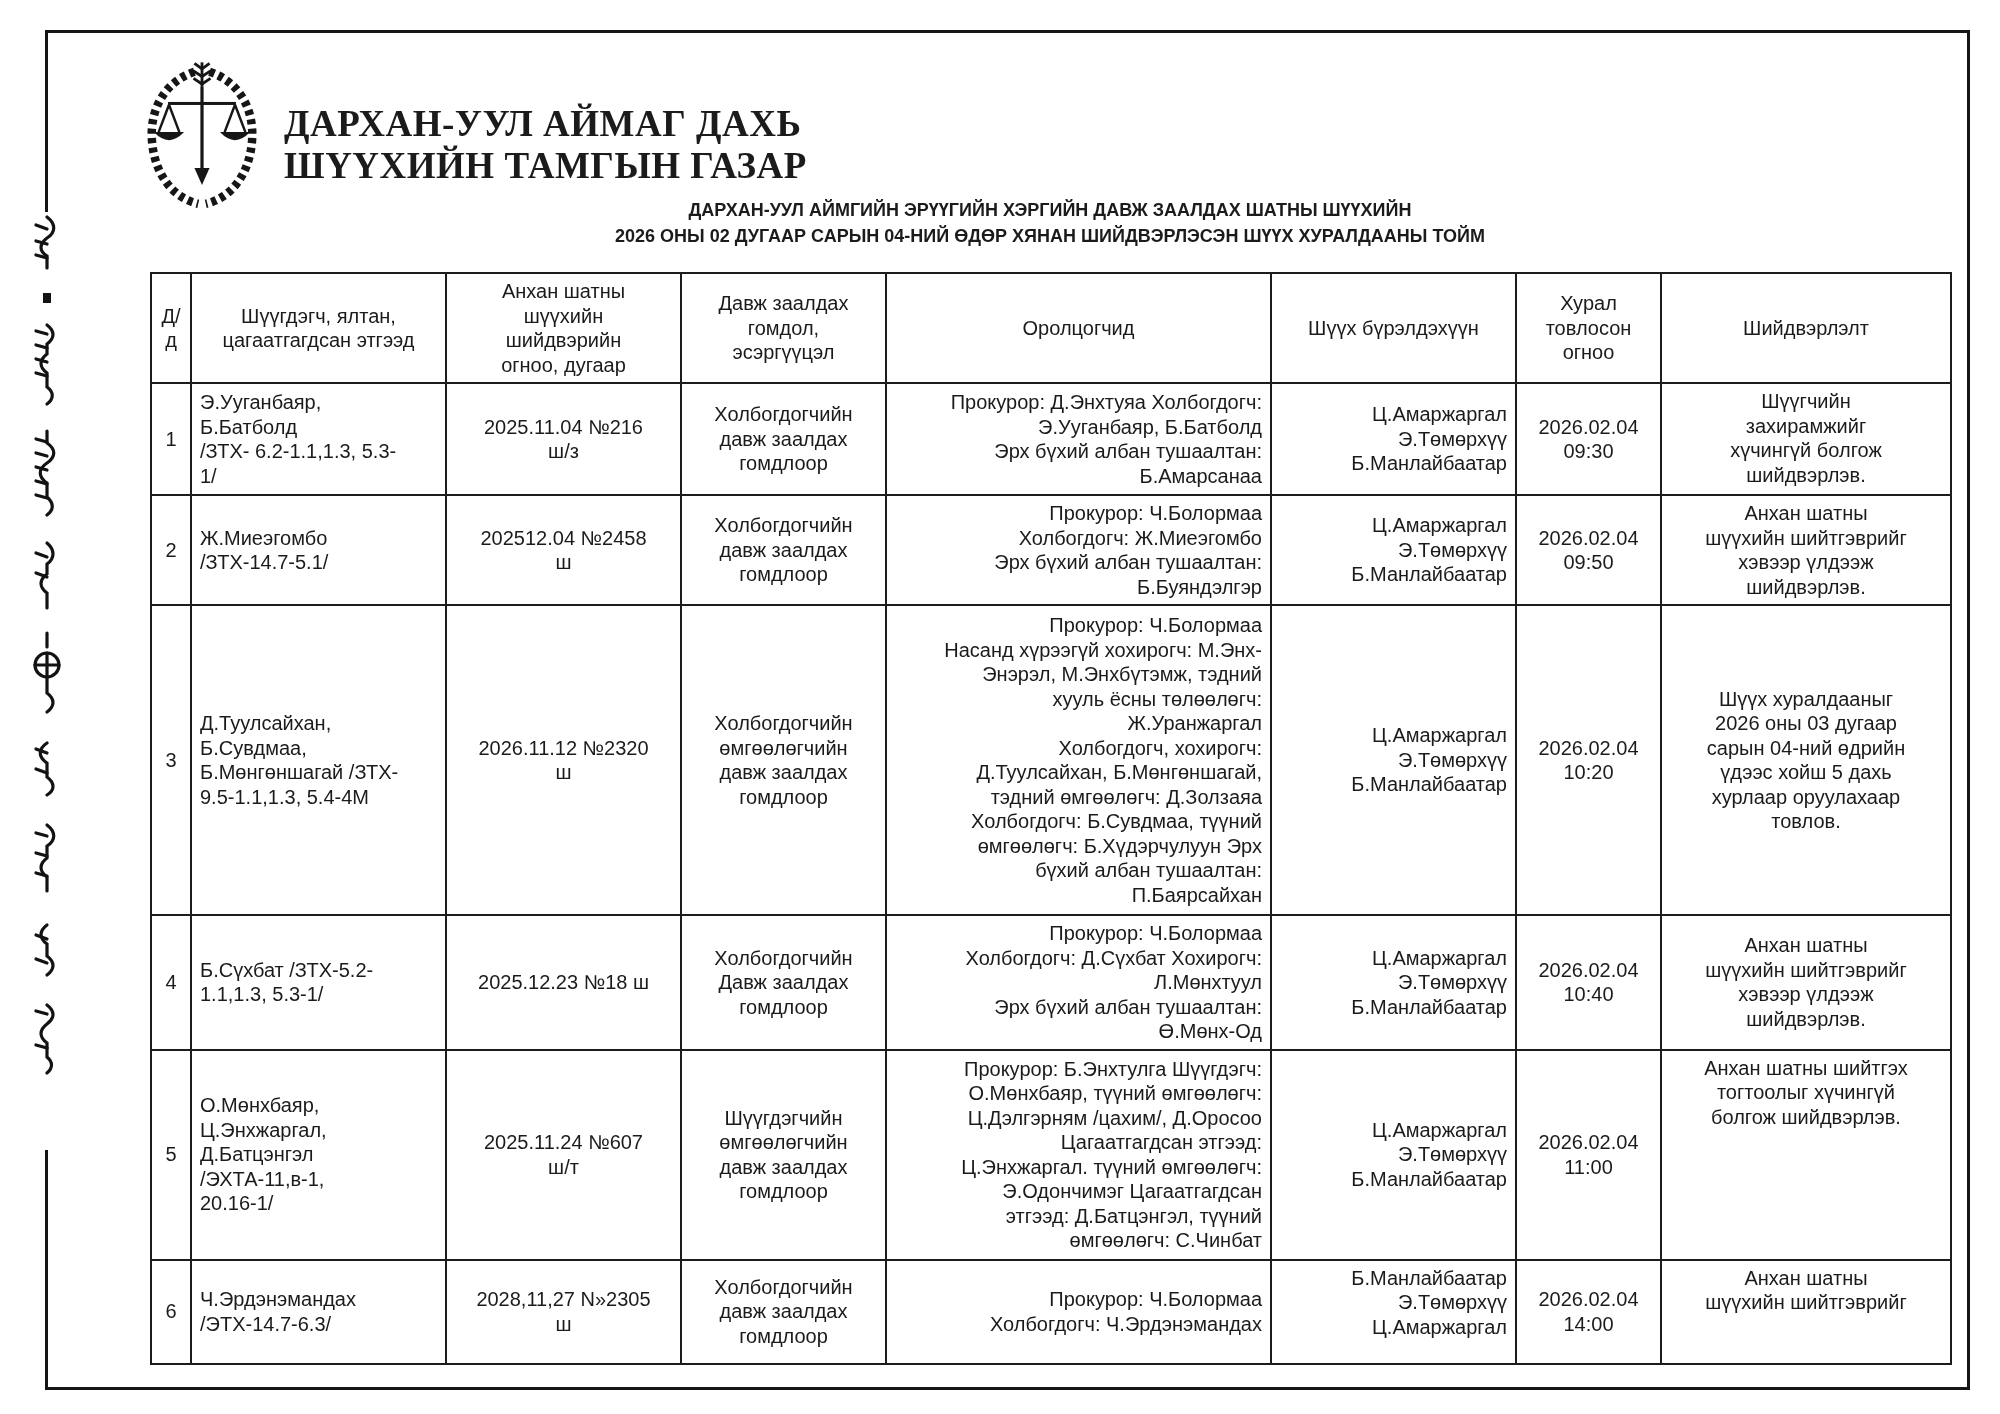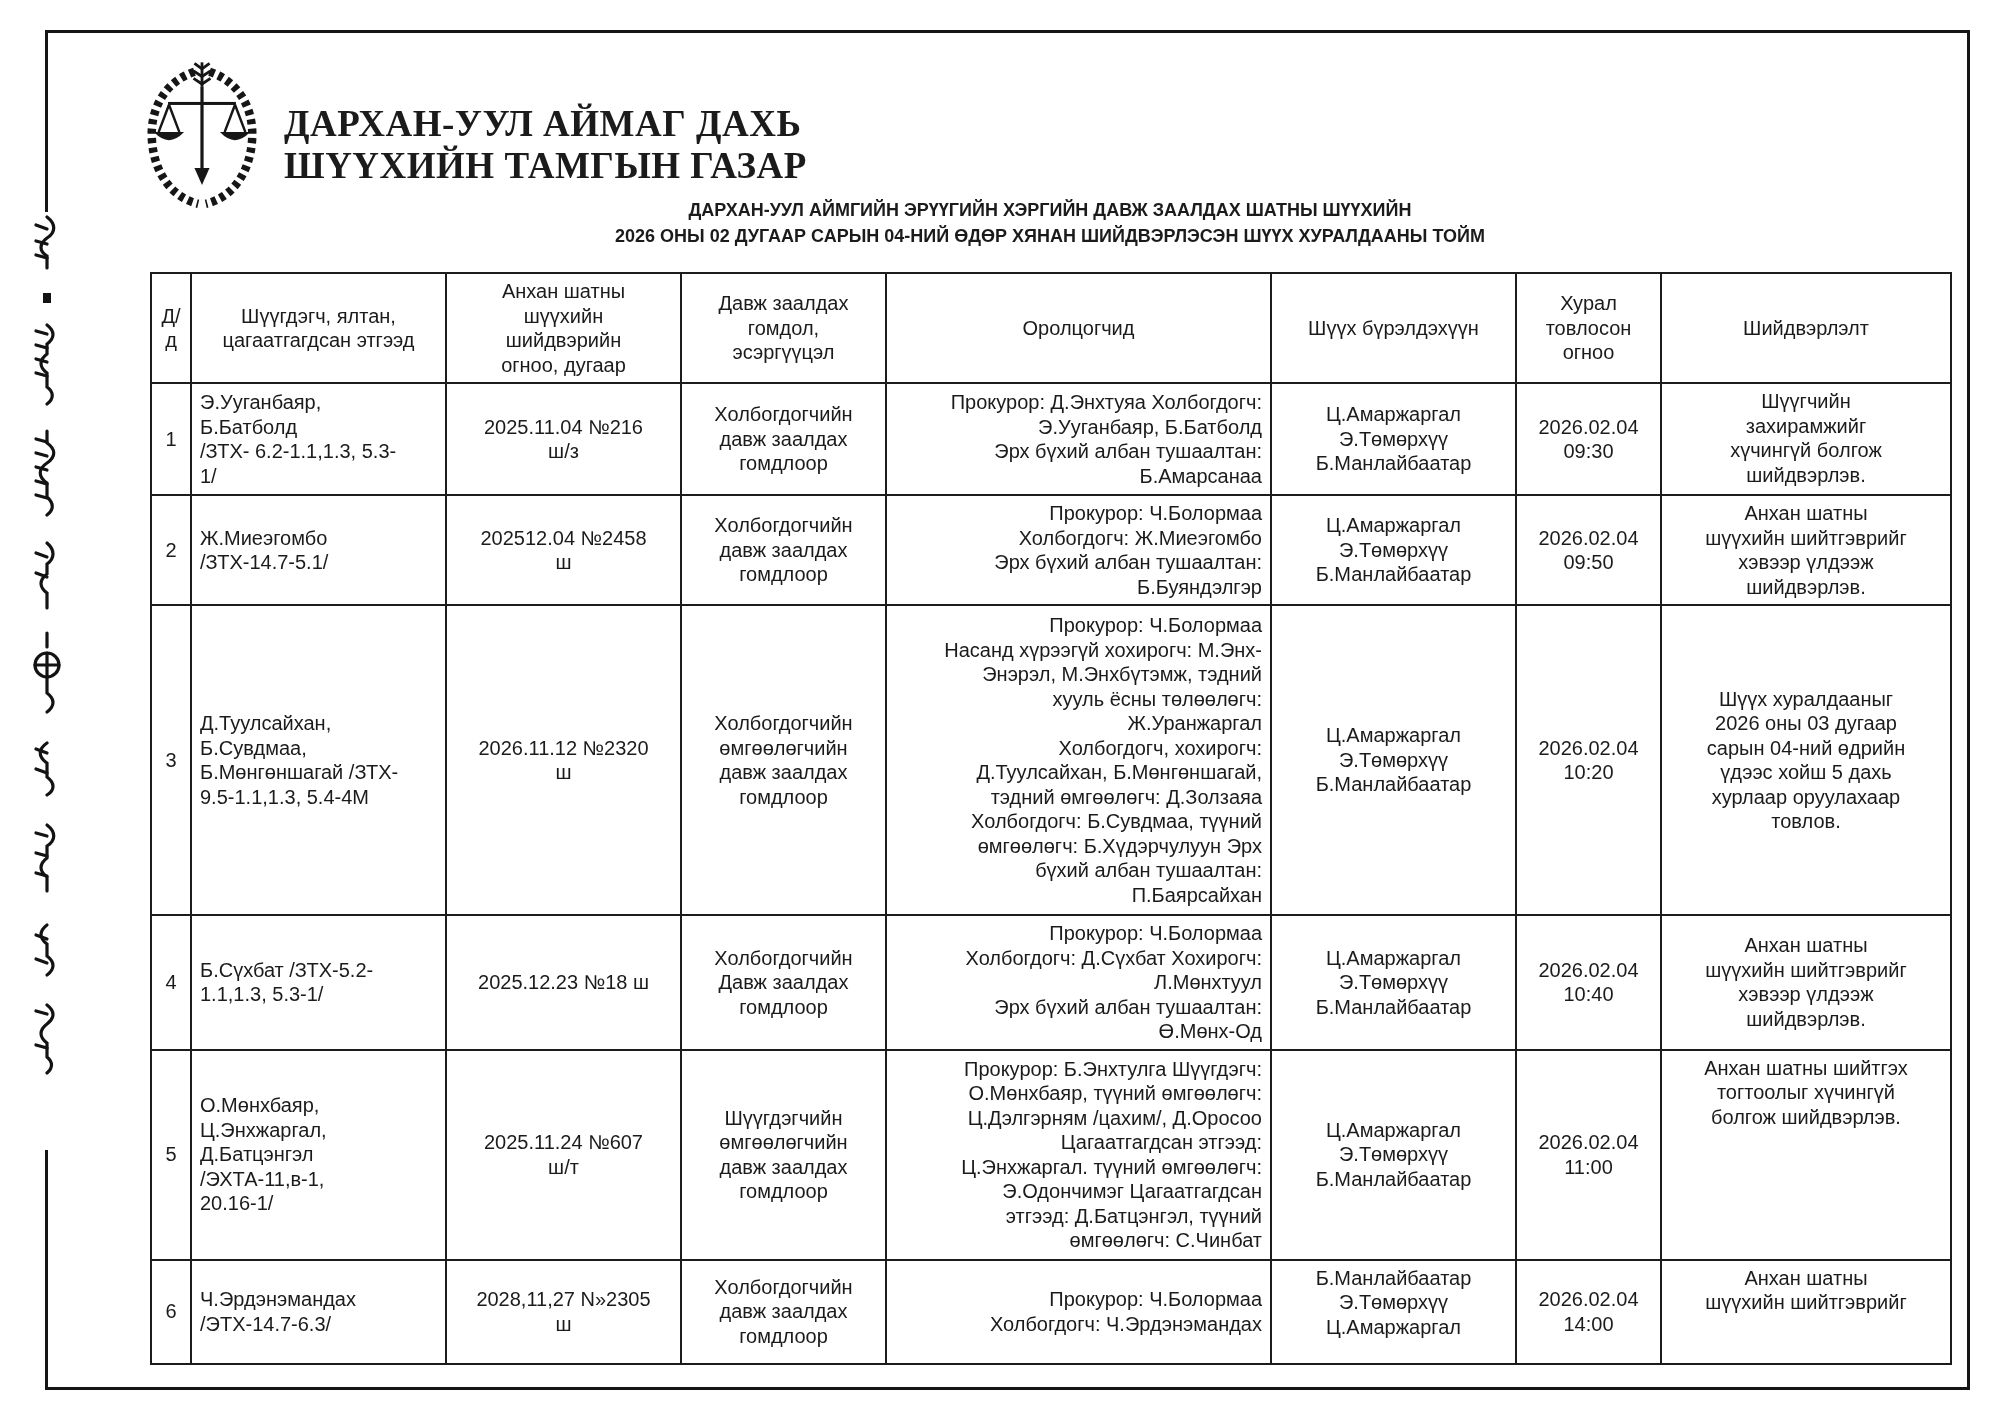--- a/index.html
+++ b/index.html
@@ -36,21 +36,21 @@
     border:2px solid #1c1c1c; padding:5px 8px;
     font-size:20px; line-height:24.5px; font-weight:normal;
     white-space:pre-line; vertical-align:middle; overflow:hidden;
   }
   .court th { text-align:center; }
   .c-num  { text-align:center; }
   .c-def  { text-align:left; }
   .c-first{ text-align:center; }
   .c-appeal{ text-align:center; }
   .c-part { text-align:right; }
-  .c-panel{ text-align:center; }
+  .c-panel{ text-align:right; }
   .c-hear { text-align:center; }
   .c-dec  { text-align:center; }
 </style>
 </head>
 <body>
 
 <div class="page">
 
   <div class="frame"></div>
   <div class="frame-left-top"></div>

